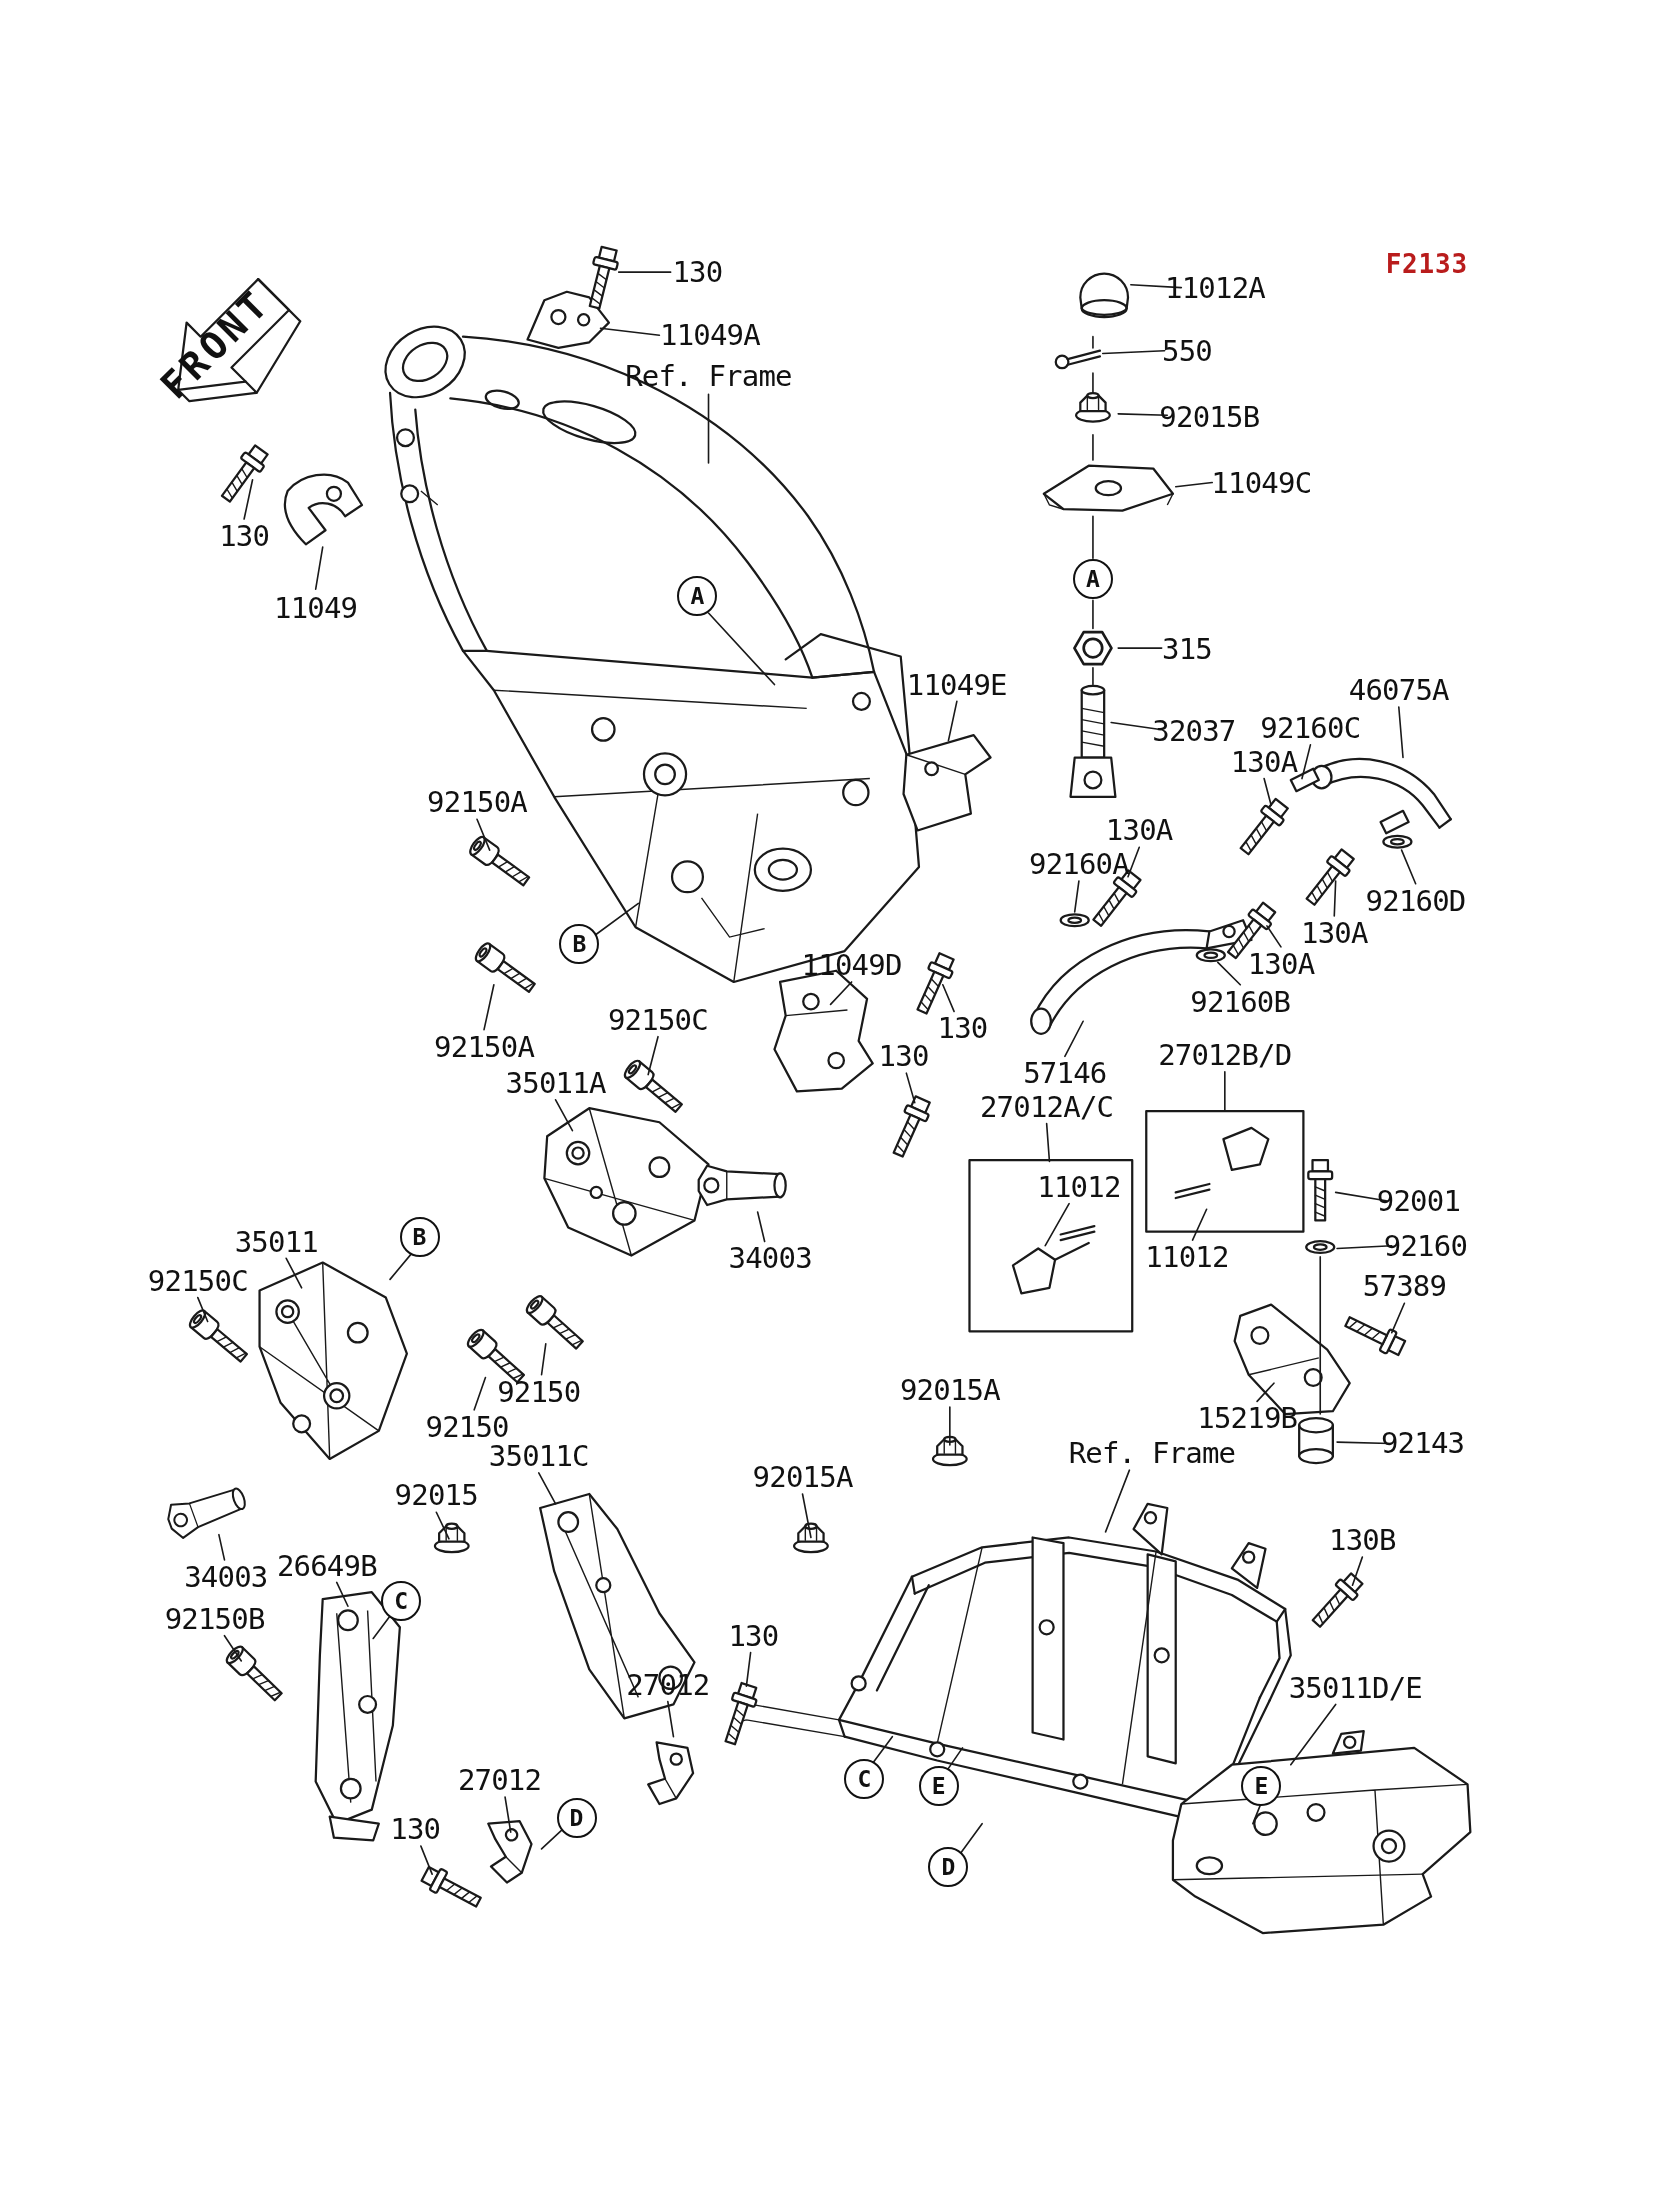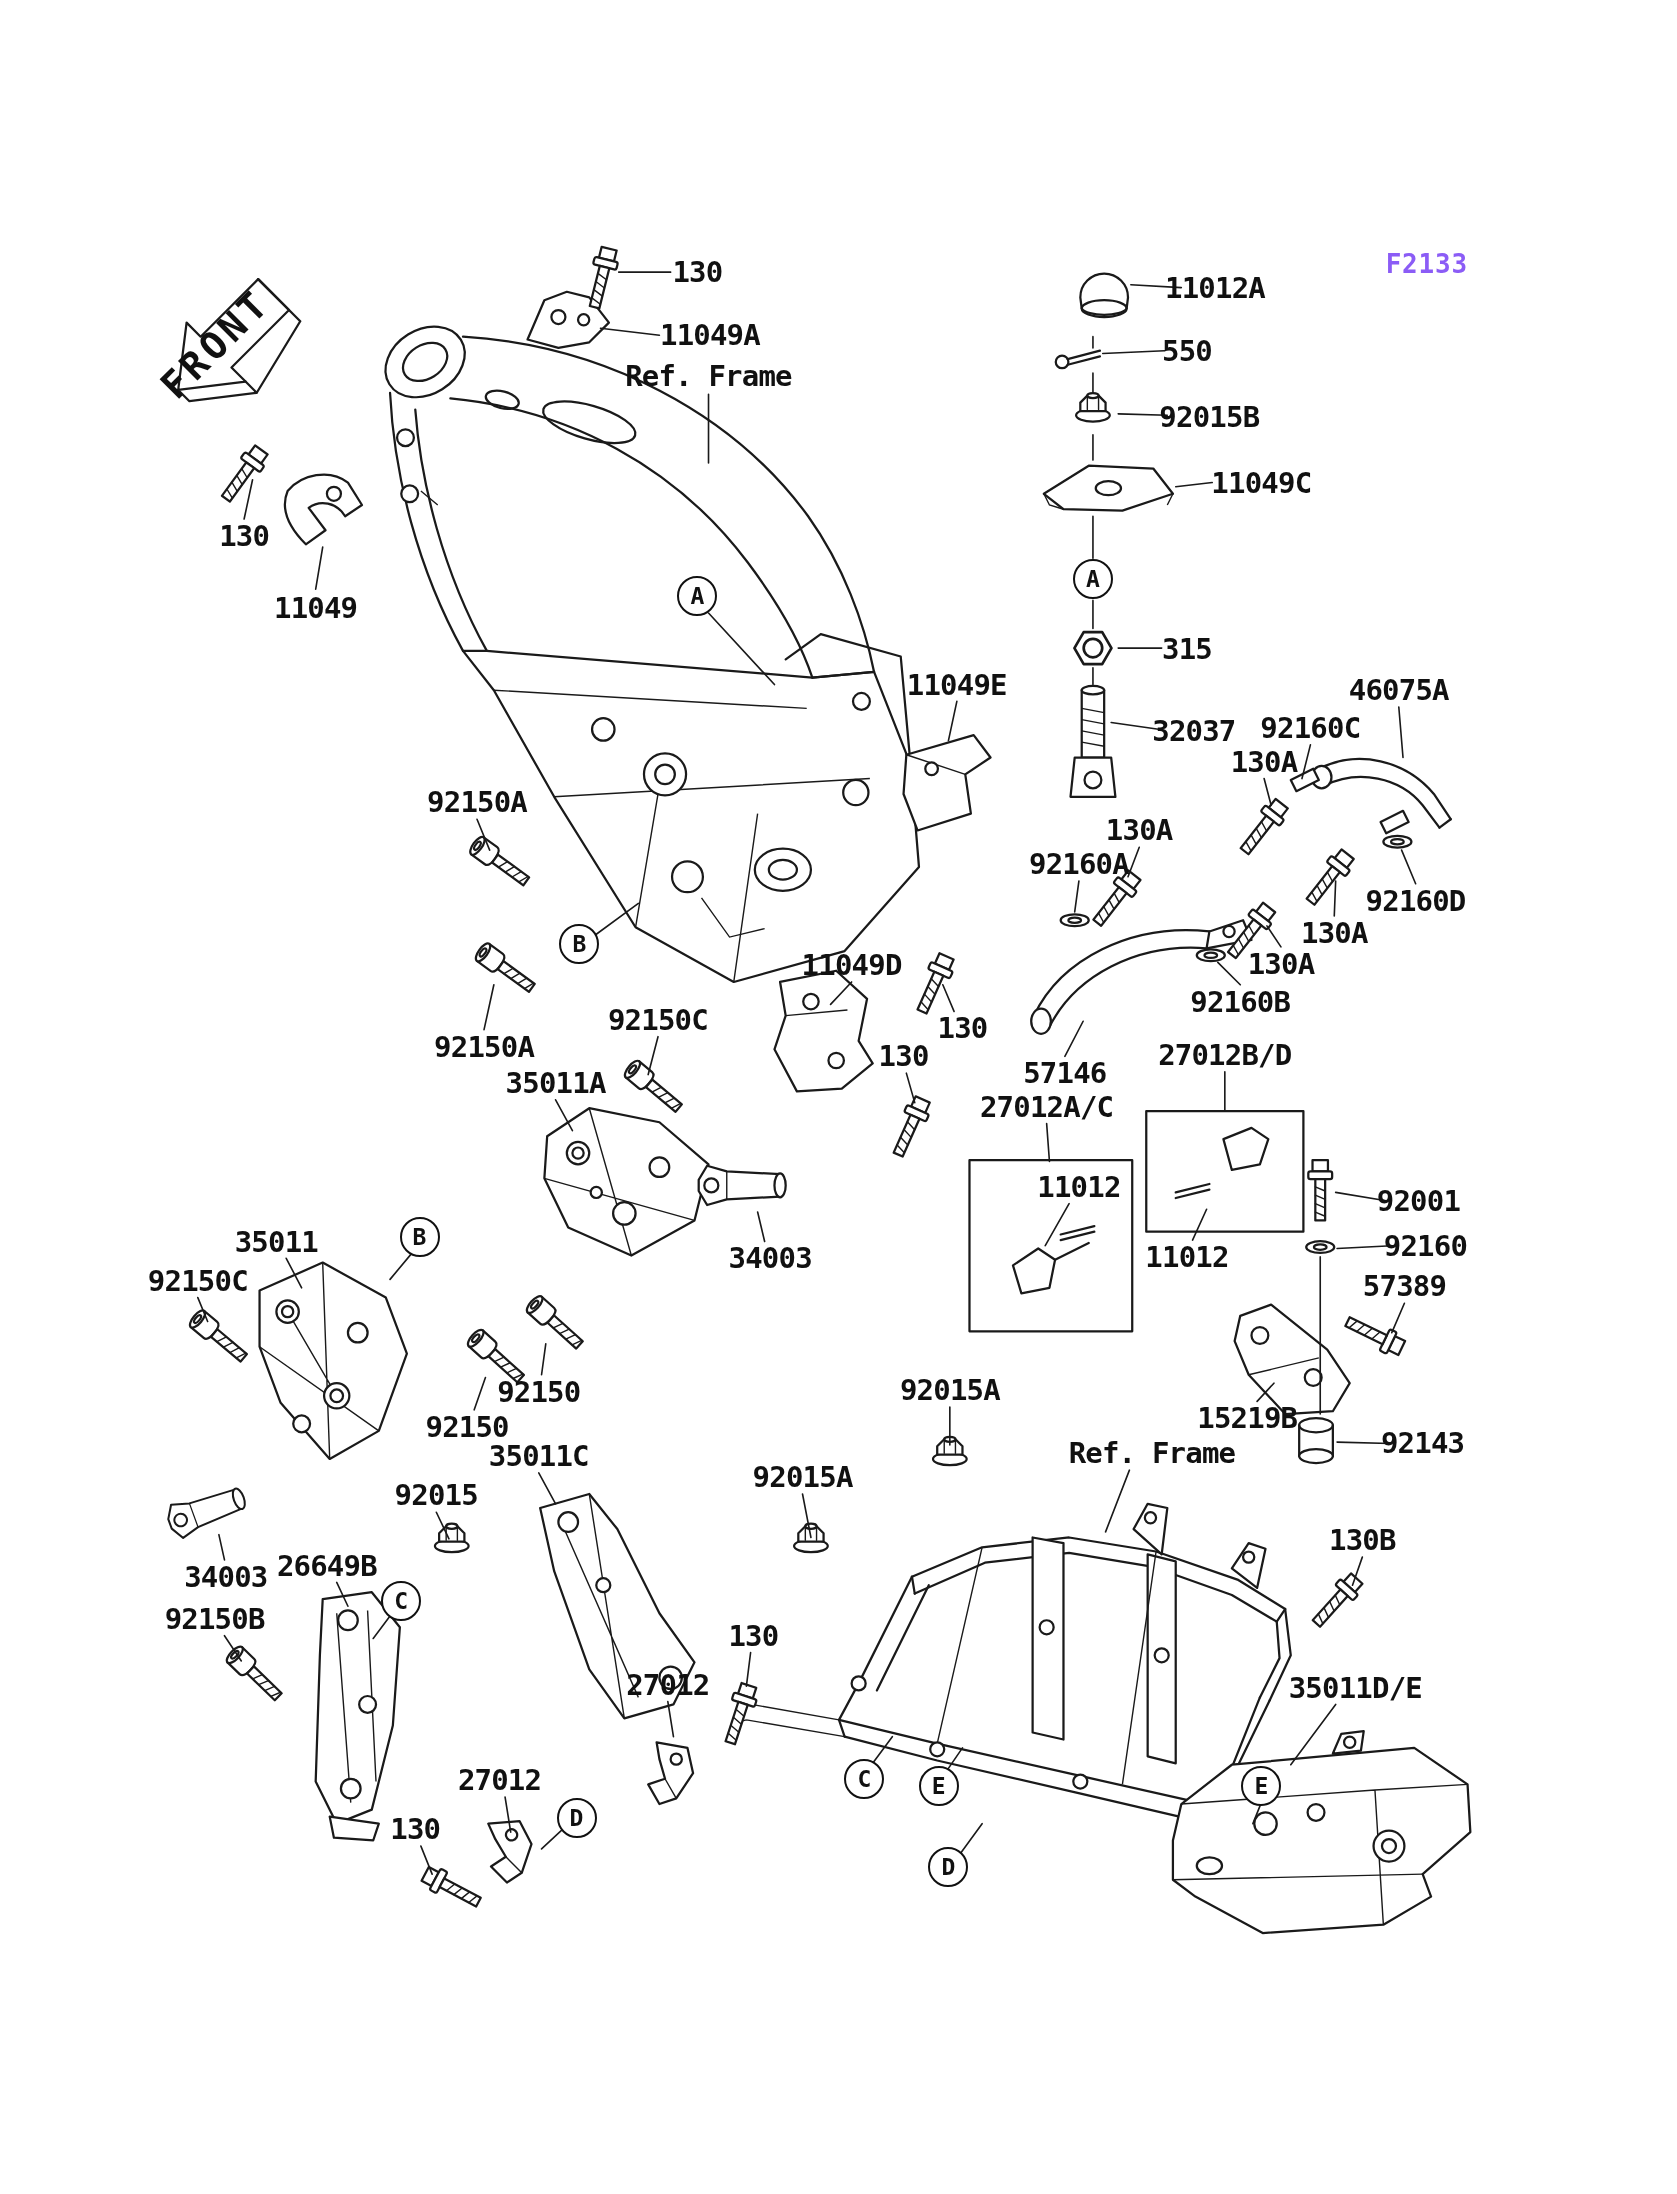--- a/index.html
+++ b/index.html
@@ -17,32 +17,32 @@
     width:100%;
     height:100%;
   }
   .ink{stroke:#1a1a1a;fill:none;stroke-width:1.6;stroke-linejoin:round;stroke-linecap:round;}
   .part{stroke:#1a1a1a;fill:#ffffff;stroke-width:1.6;stroke-linejoin:round;stroke-linecap:round;}
   .thin{stroke:#1a1a1a;fill:none;stroke-width:1;}
   .leader{stroke:#1a1a1a;fill:none;stroke-width:1.15;stroke-linecap:round;}
   .part-label{
     position:absolute;
     transform:translate(-50%,-50%);
-    font-weight:700;
+    font-weight:400;
     font-size:29px;
     color:#111;
     white-space:nowrap;
     letter-spacing:-0.8px;
   }
   .fig-code{
     position:absolute;
     transform:translate(-50%,-50%);
     font-weight:700;
     font-size:26px;
-    color:#8b5cf6;
+    color:#b91c1c;
     letter-spacing:0.8px;
   }
   .callout{
     position:absolute;
     transform:translate(-50%,-50%);
     width:40px;height:40px;
     border:2.3px solid #111;
     border-radius:50%;
     display:flex;align-items:center;justify-content:center;
     font-weight:700;font-size:23px;color:#111;

